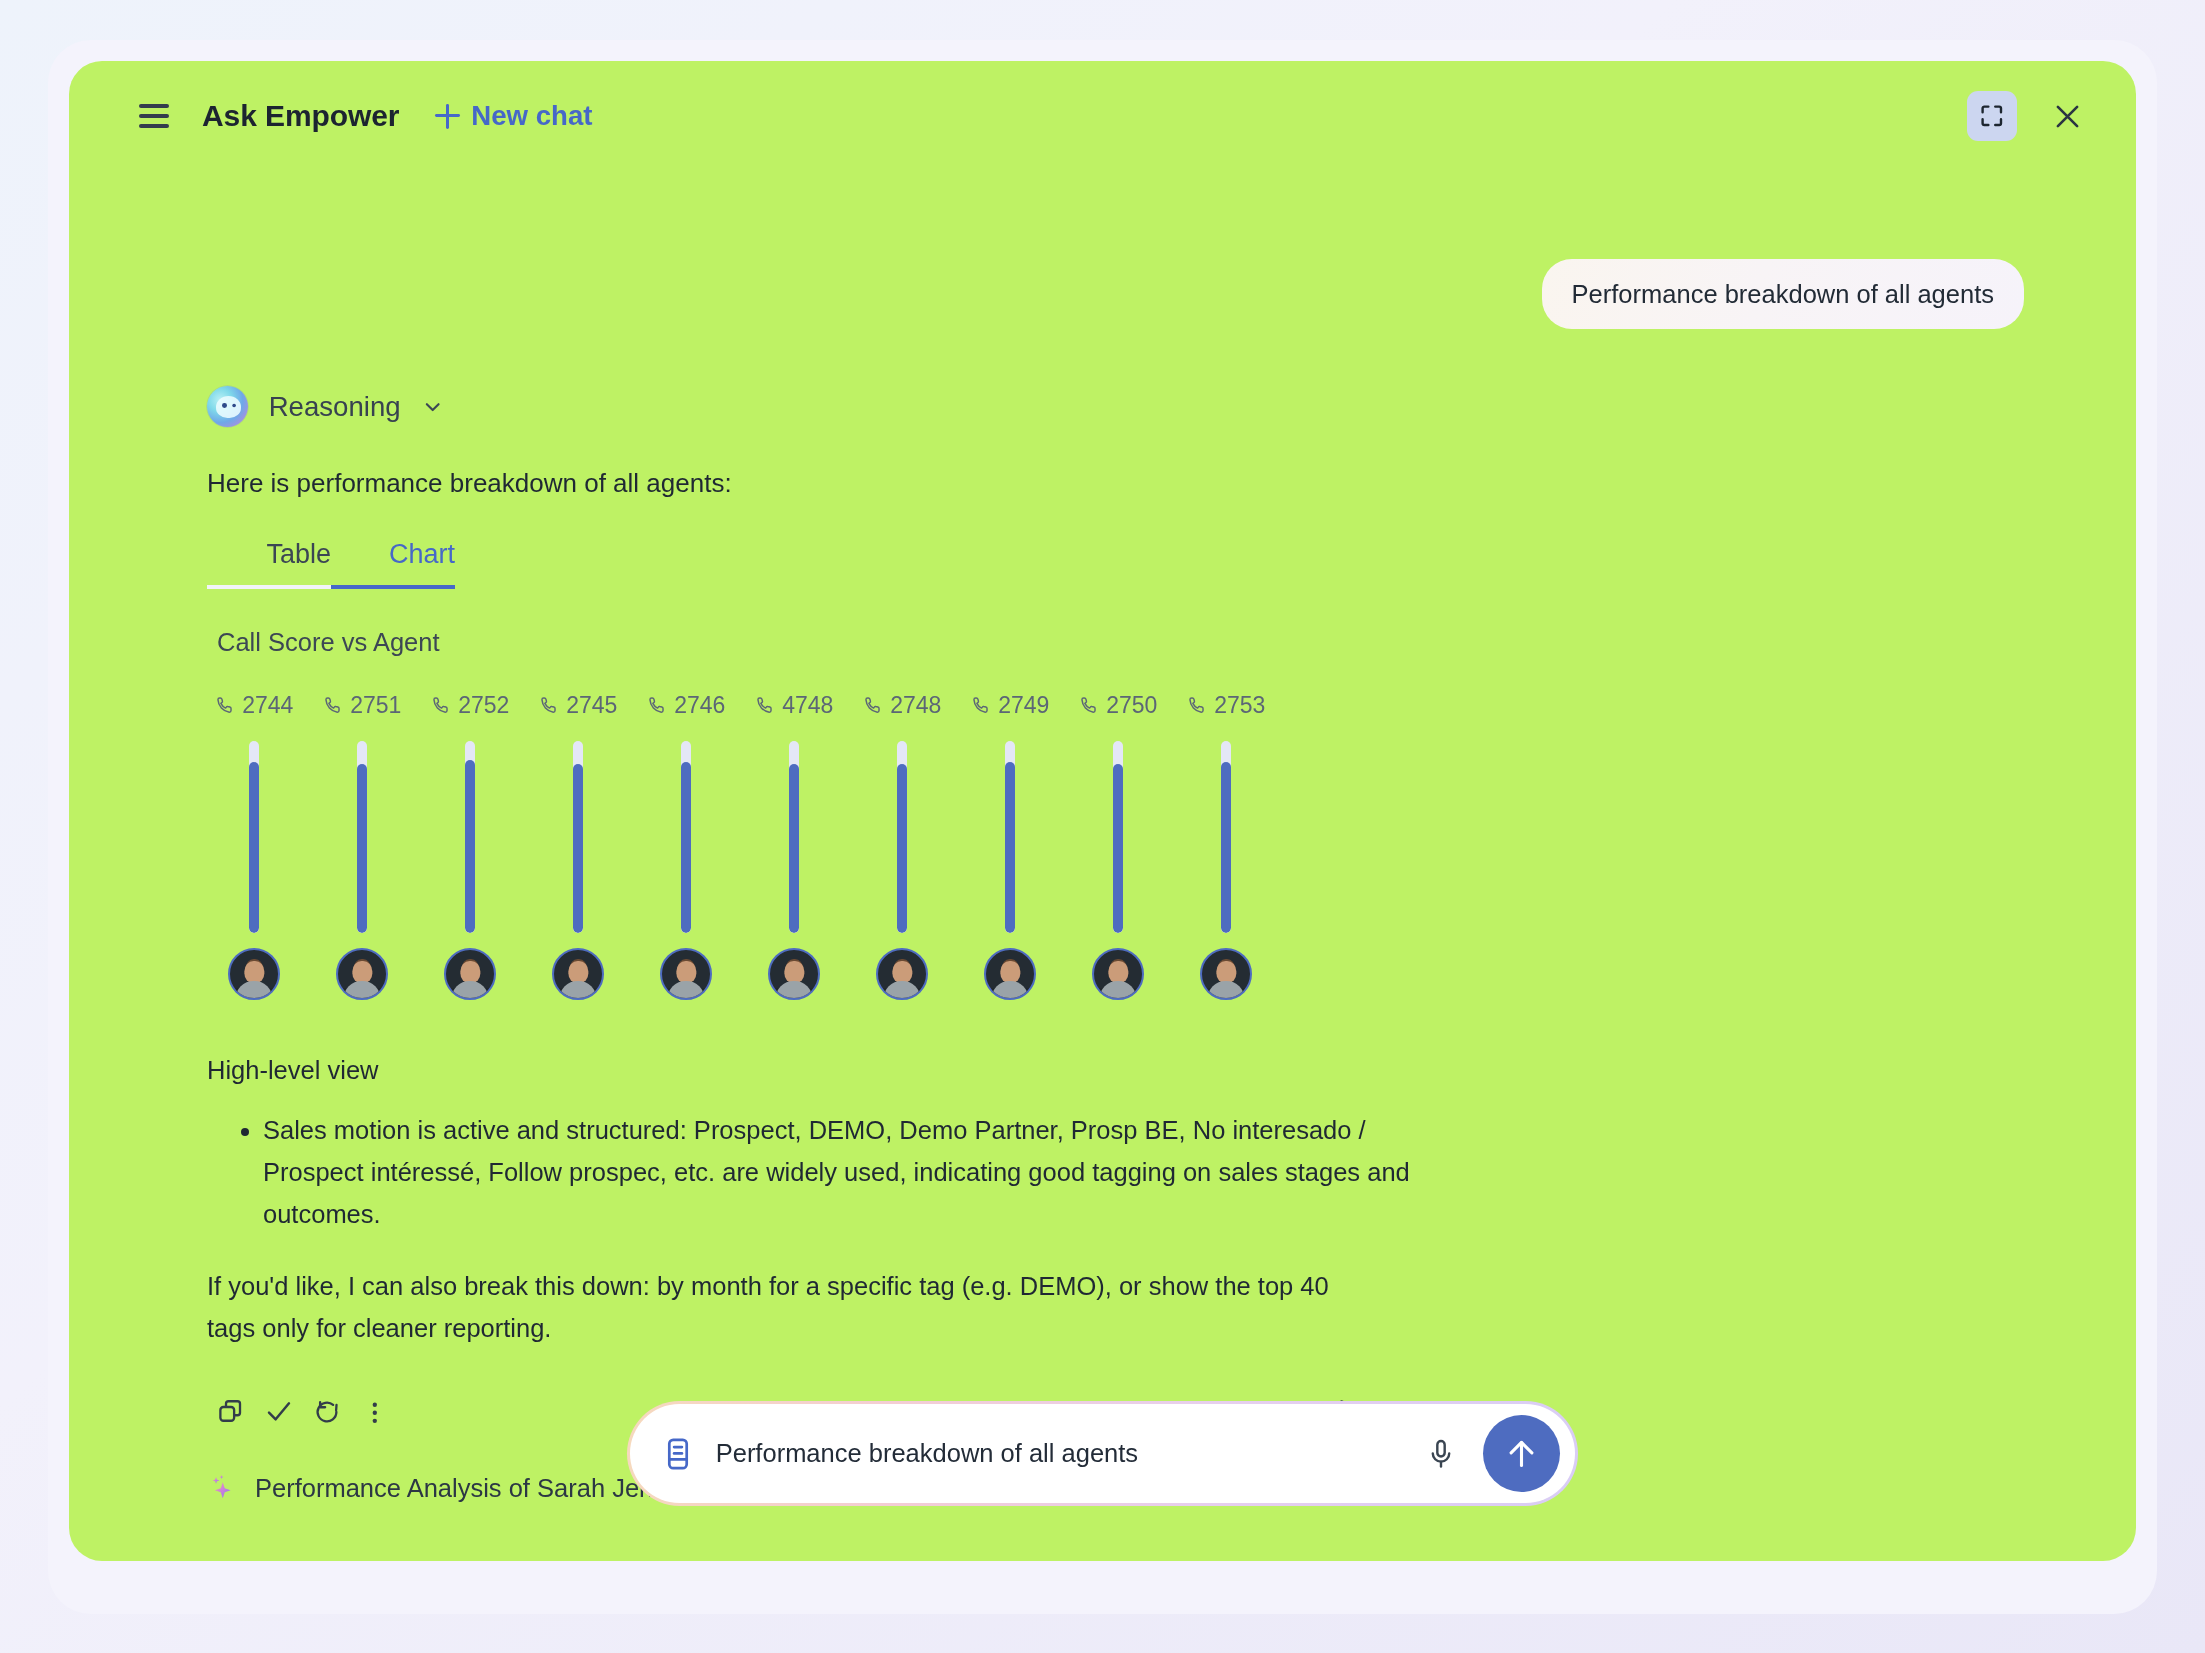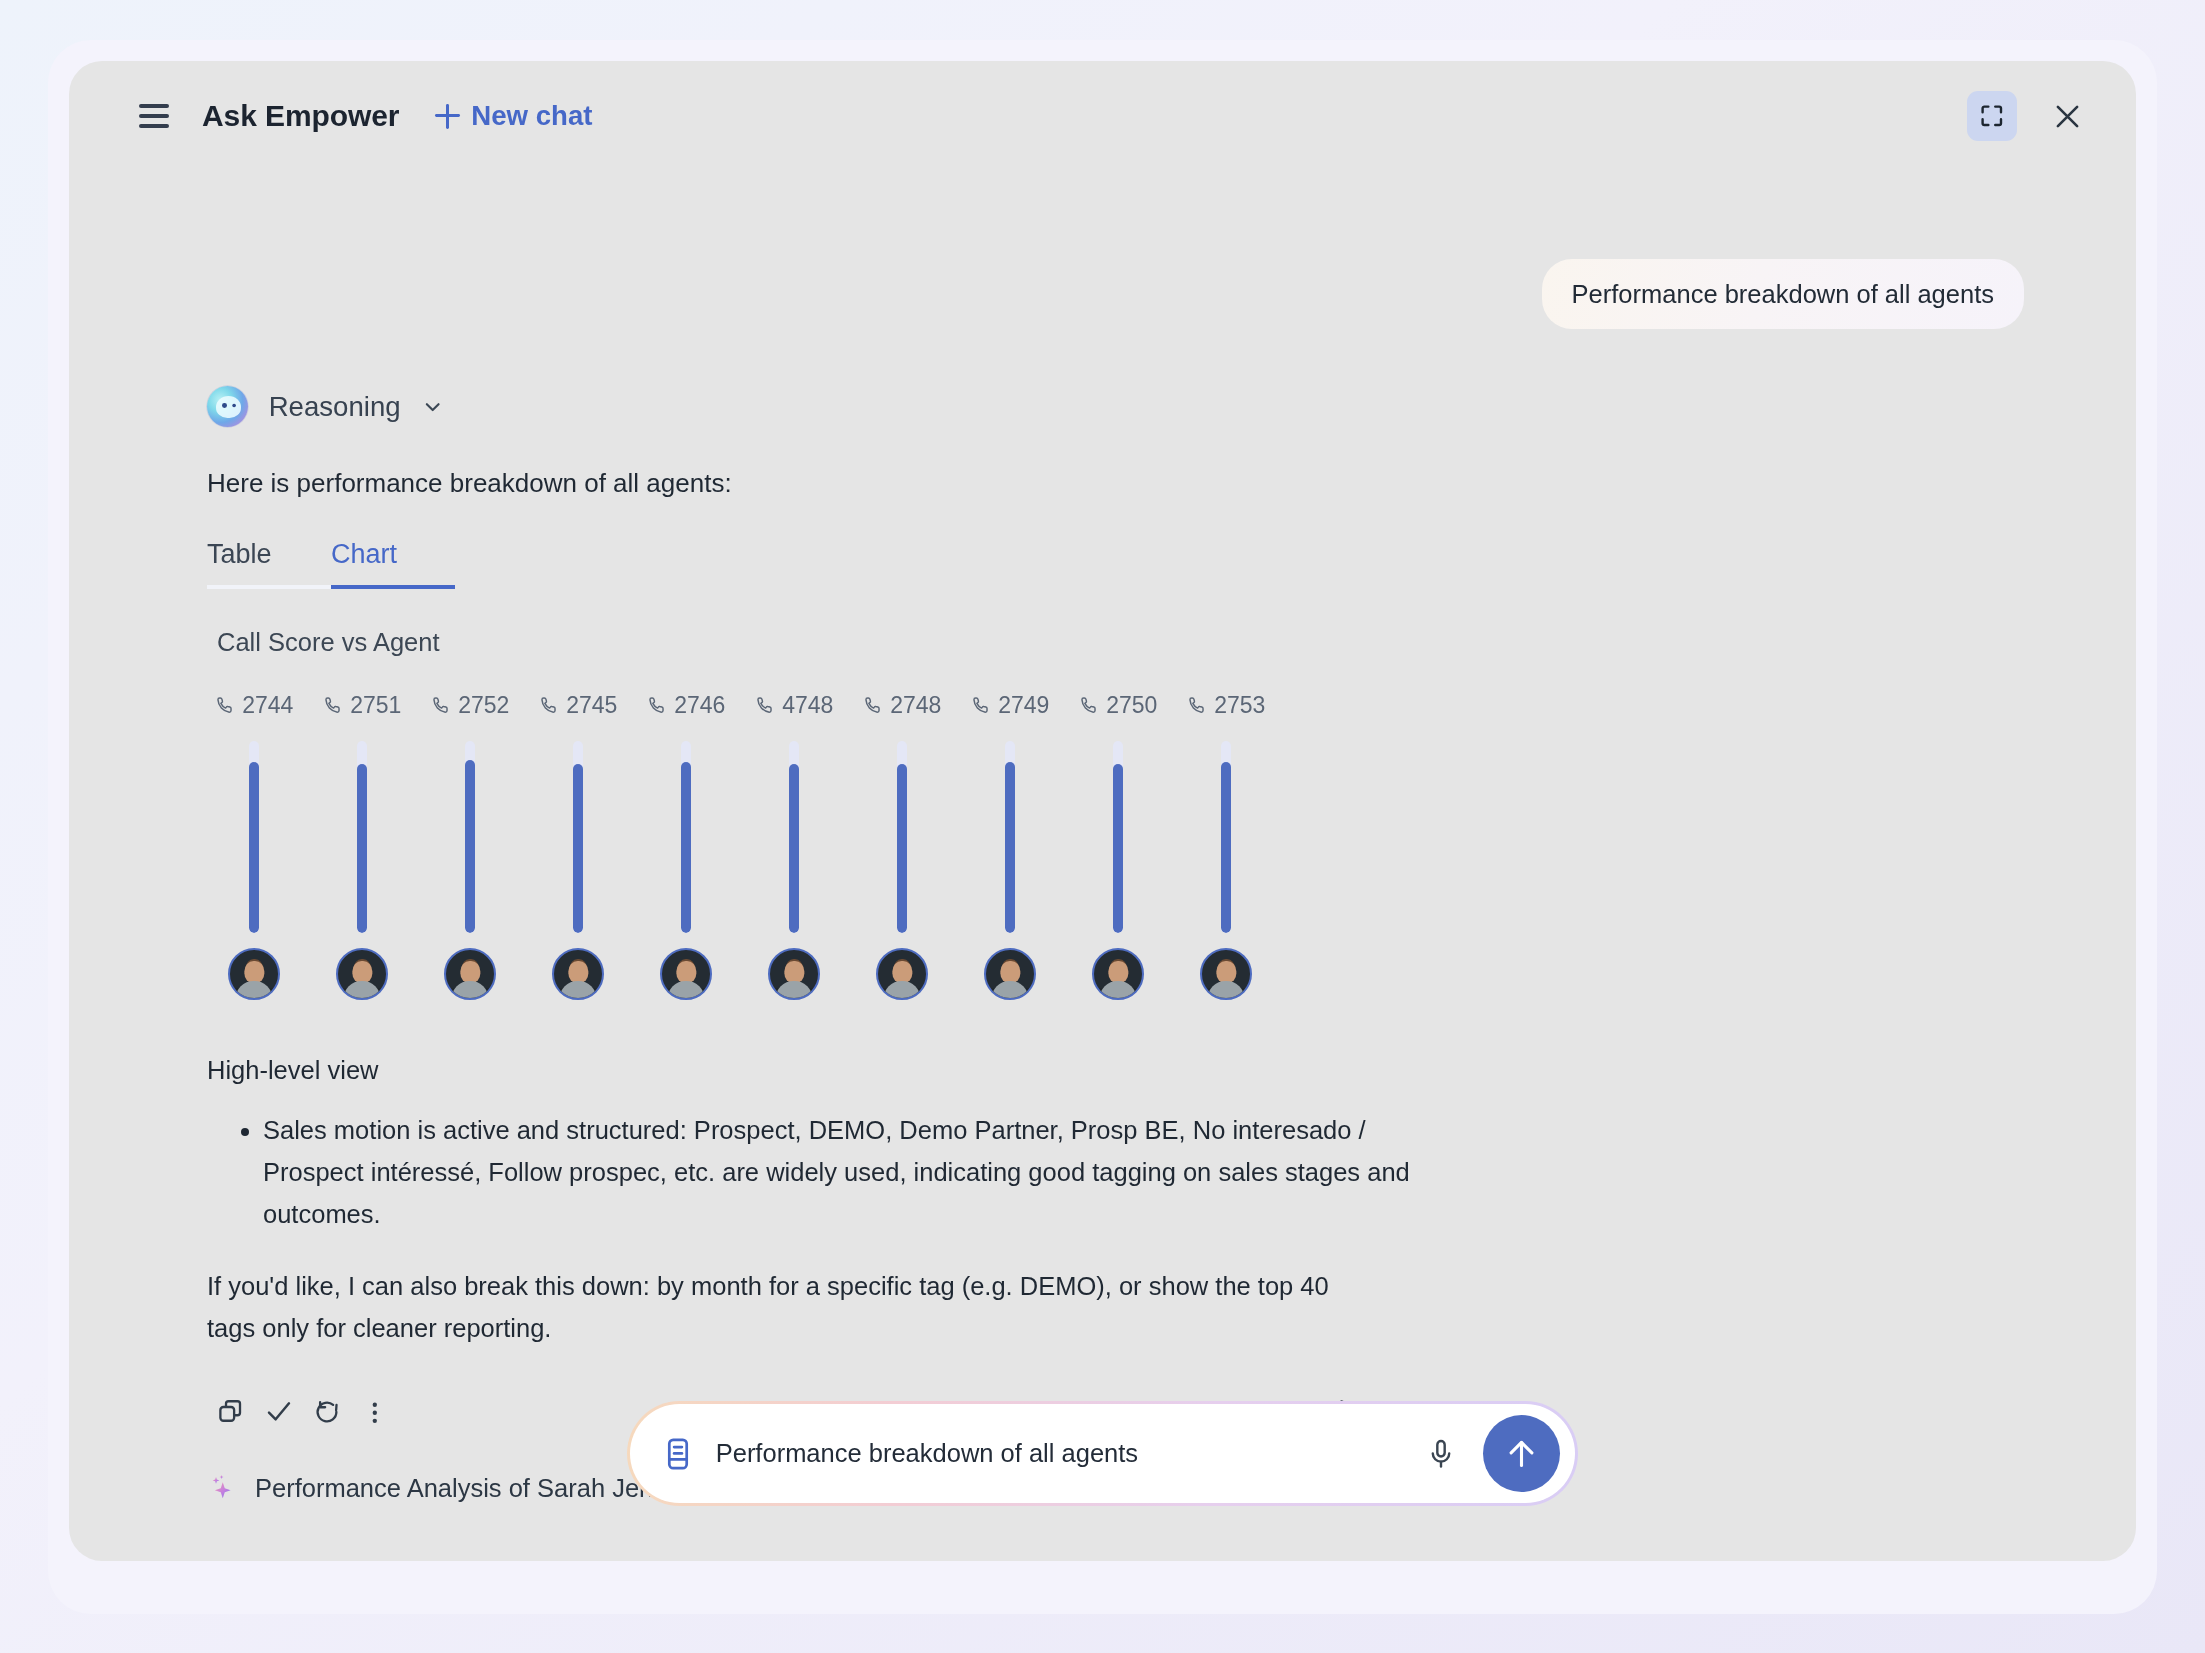--- a/index.html
+++ b/index.html
@@ -22,21 +22,21 @@
     left: 48px; top: 40px;
     width: 2109px; height: 1574px;
     background: #f4f3fc;
     border-radius: 43px;
   }
 
   #window-card {
     position: absolute;
     left: 69px; top: 61px;
     width: 2067px; height: 1500px;
-    background: #e5e5e5;
+    background: #bef264;
     border-radius: 33px;
     overflow: hidden;
   }
 
   
   #app-header {
     position: absolute;
     left: 0; top: 0;
     width: 100%;
     height: 110px;
@@ -195,21 +195,21 @@
   
   #tabs {
     margin-top: 40px;
     margin-left: 26px;
     display: flex;
     align-items: flex-end;
     width: 248px;
   }
   .tab {
     flex: 1 1 0;
-    text-align: left;
+    text-align: right;
     padding-bottom: 15px;
     font-size: 27px;
     color: #3b4654;
     cursor: pointer;
     border-bottom: 4.8px solid #f1f3f9;
   }
   .tab.active {
     color: #4668c8;
     border-bottom-color: #4668c8;
   }

